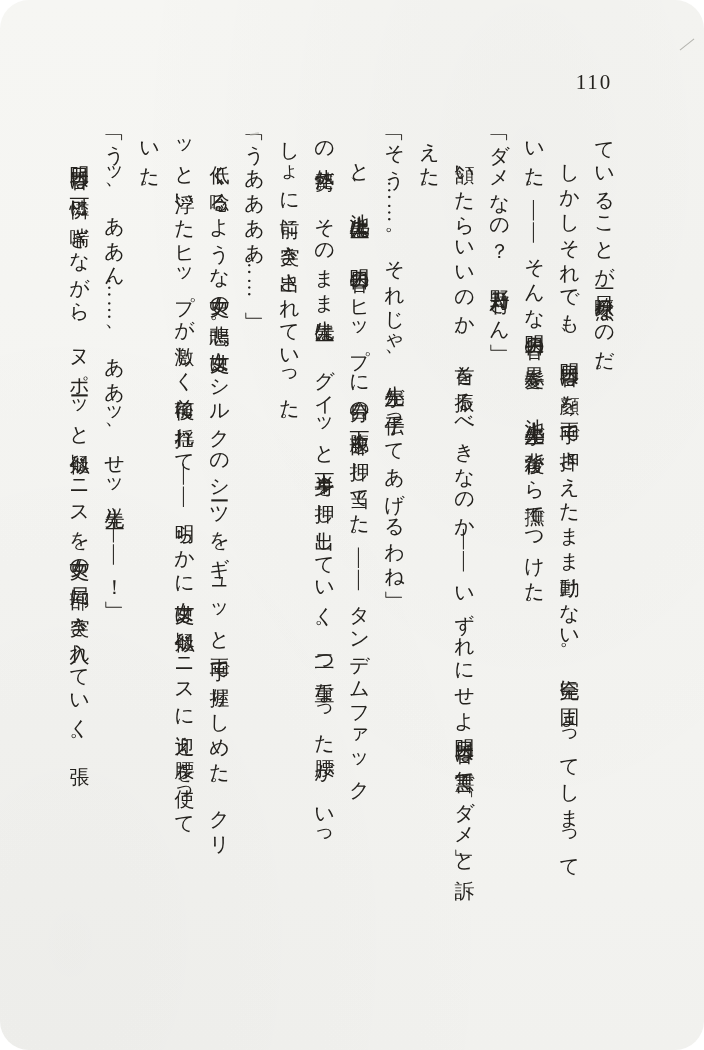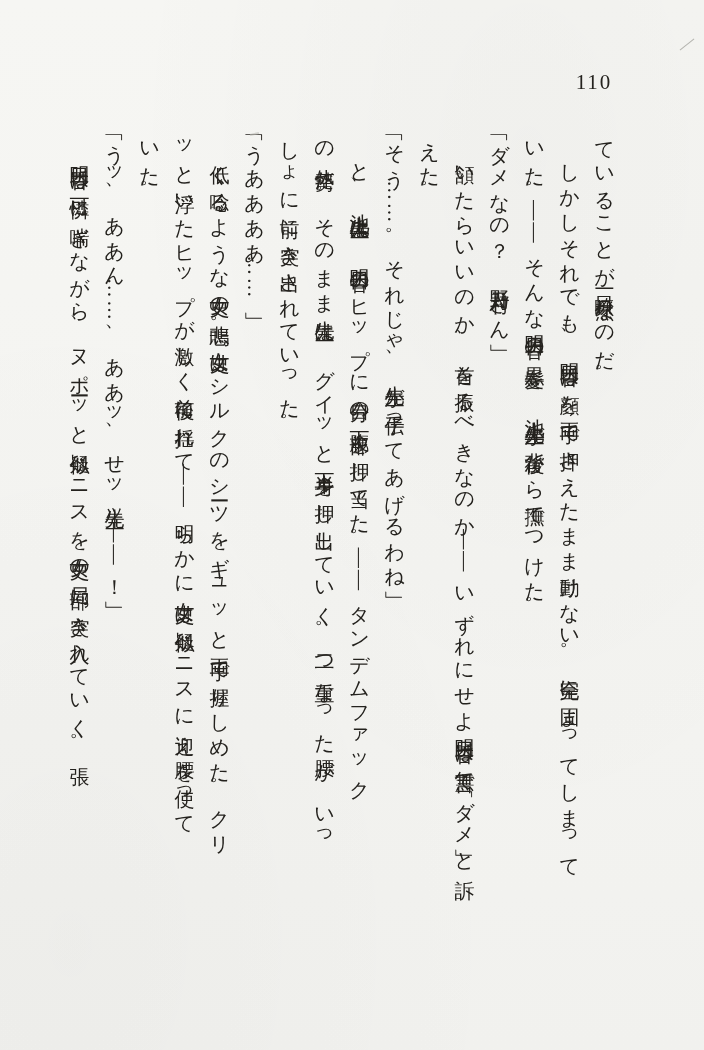--- a/index.html
+++ b/index.html
@@ -9,20 +9,21 @@
   .page {
     position: relative;
     width: 704px;
     height: 1050px;
     overflow: hidden;
     background:
       radial-gradient(ellipse at 75% 15%, rgba(0,0,0,0.025), transparent 55%),
       radial-gradient(ellipse at 10% 90%, rgba(0,0,0,0.02), transparent 50%),
       linear-gradient(180deg, #f6f6f3 0%, #f4f4f1 55%, #f1f1ee 100%);
     font-family: "Liberation Serif", "DejaVu Serif", serif;
+    border-radius: 29px;
   }
   .page-number {
     position: absolute;
     top: 70px;
     left: 572px;
     width: 44px;
     text-align: center;
     font-size: 21px;
     letter-spacing: 2px;
     color: #24221e;

